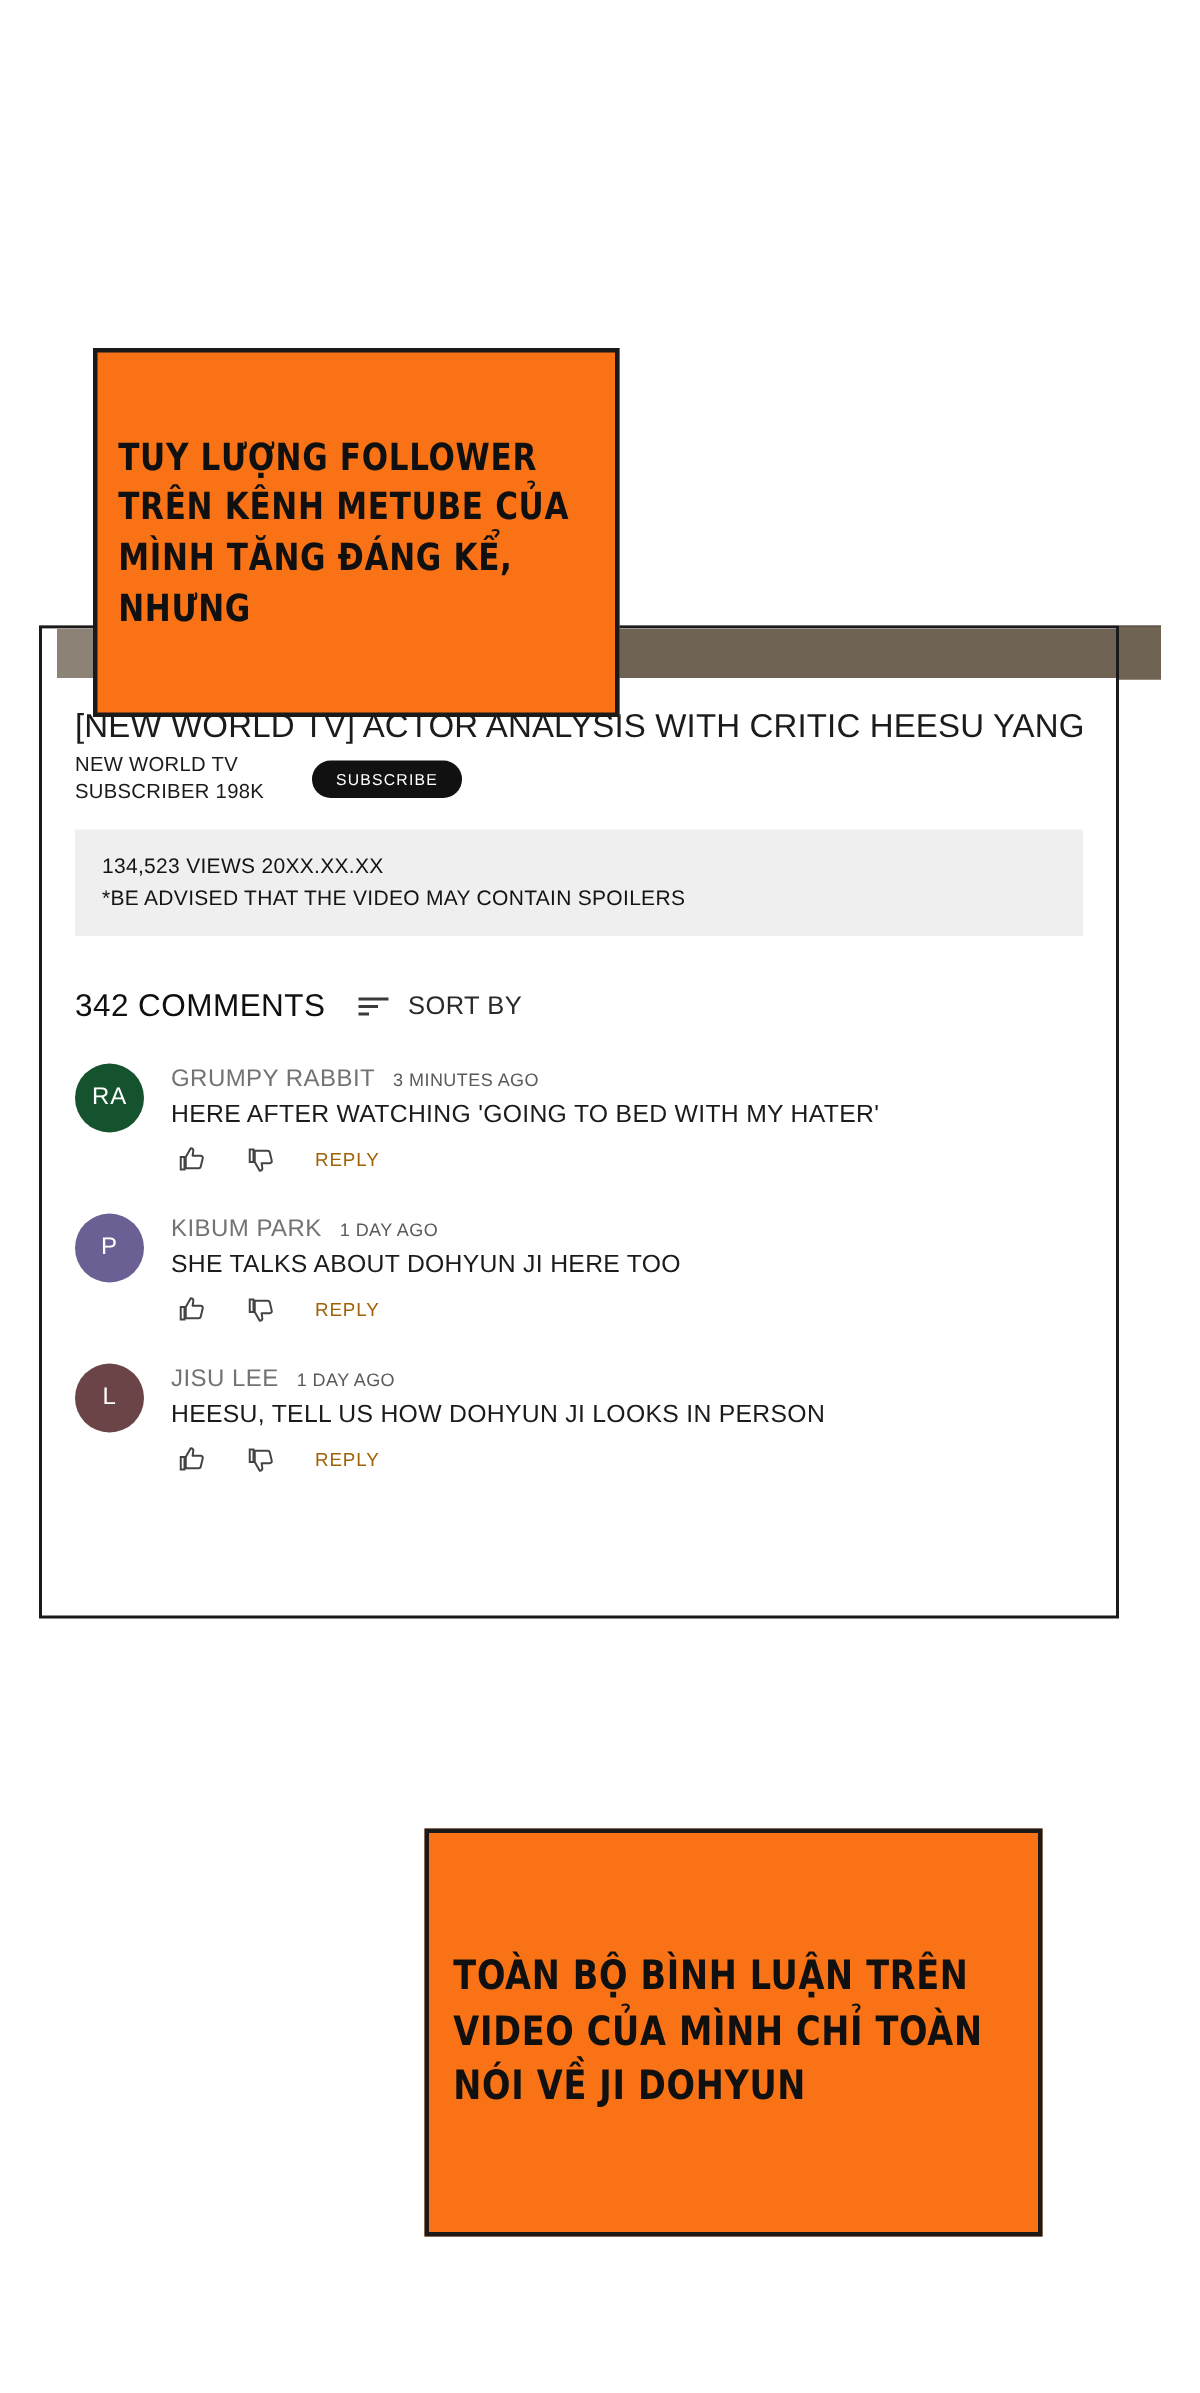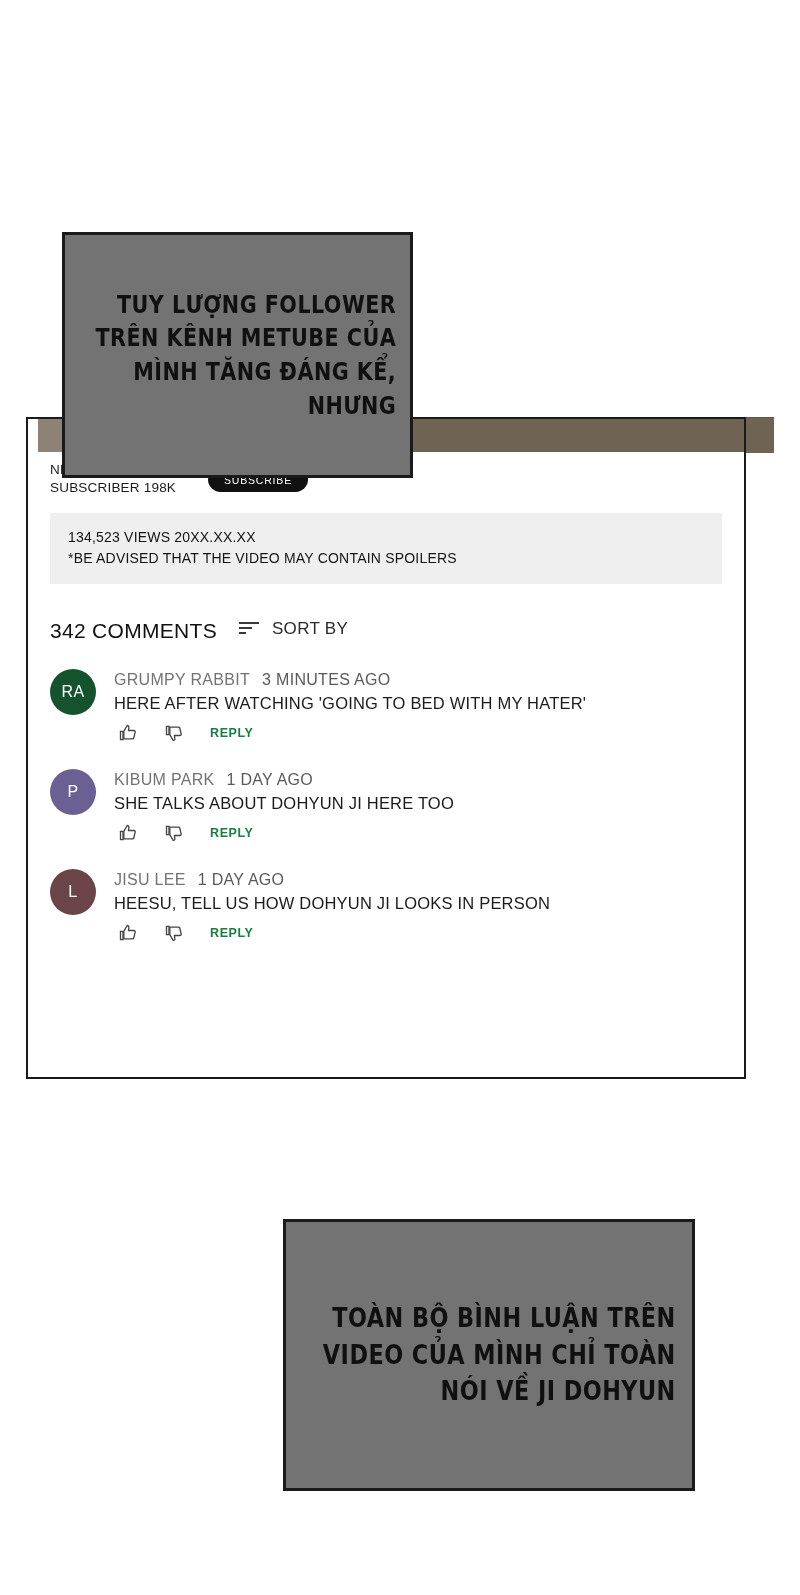--- a/index.html
+++ b/index.html
@@ -11,27 +11,27 @@
     width: 800px;
     height: 1595px;
     position: relative;
     font-family: "Liberation Sans", sans-serif;
     overflow: hidden;
   }
 
   
   .narration {
     position: absolute;
-    background: #737373;
+    background: #f97316;
     border: 3px solid #1a1a1a;
     box-sizing: border-box;
     display: flex;
     align-items: center;
     justify-content: center;
-    text-align: right;
+    text-align: left;
     z-index: 40;
   }
   .narration p {
     margin: 0;
     font-family: "DejaVu Sans", sans-serif;
     font-weight: bold;
     font-stretch: condensed;
     color: #101010;
     letter-spacing: 0.5px;
     line-height: 1.35;
@@ -157,20 +157,21 @@
     background: #efefef;
     padding: 14px 18px 15px;
     font-size: 14px;
     color: #141414;
     line-height: 1.5;
     letter-spacing: 0.2px;
   }
 
   .comments-head {
     display: flex;
+    align-items: center;
     margin-top: 35px;
   }
   .comments-count {
     font-size: 21px;
     color: #101010;
     letter-spacing: 0.3px;
   }
   .sort-icon {
     margin-left: 22px;
     display: inline-block;
@@ -216,21 +217,21 @@
     display: flex;
     align-items: baseline;
   }
   .comment-author {
     font-size: 16px;
     color: #737373;
     letter-spacing: 0.3px;
   }
   .comment-time {
     margin-left: 12px;
-    font-size: 16px;
+    font-size: 12px;
     color: #5a5a5a;
     letter-spacing: 0.3px;
   }
   .comment-text {
     font-size: 16.5px;
     color: #1b1b1b;
     margin-top: 5px;
     letter-spacing: 0.2px;
     white-space: nowrap;
   }
@@ -241,43 +242,43 @@
     margin-left: 4px;
   }
   .thumb {
     width: 20px;
     height: 20px;
     margin-right: 26px;
   }
   .thumb svg { display: block; }
   .reply-label {
     font-size: 12.5px;
-    color: #15803d;
+    color: #a16207;
     letter-spacing: 0.6px;
-    font-weight: bold;
   }
 </style>
 </head>
 <body>
 
 <div class="wood-strip">
   <div class="wood-left"></div>
   <div class="wood-dark"></div>
 </div>
 
 <div id="video-panel">
 
   <div class="panel-topbar">
     <div class="bar-chunk chunk-a"></div>
     <div class="bar-chunk chunk-b"></div>
   </div>
 
   <div class="panel-inner">
 
 
+    <div class="video-title">[NEW WORLD TV] ACTOR ANALYSIS WITH CRITIC HEESU YANG</div>
 
     <div class="channel-row">
       <div class="channel-meta">
         <div>NEW WORLD TV</div>
         <div>SUBSCRIBER 198K</div>
       </div>
       <div class="subscribe-btn">SUBSCRIBE</div>
     </div>
 
     <div class="info-box">

